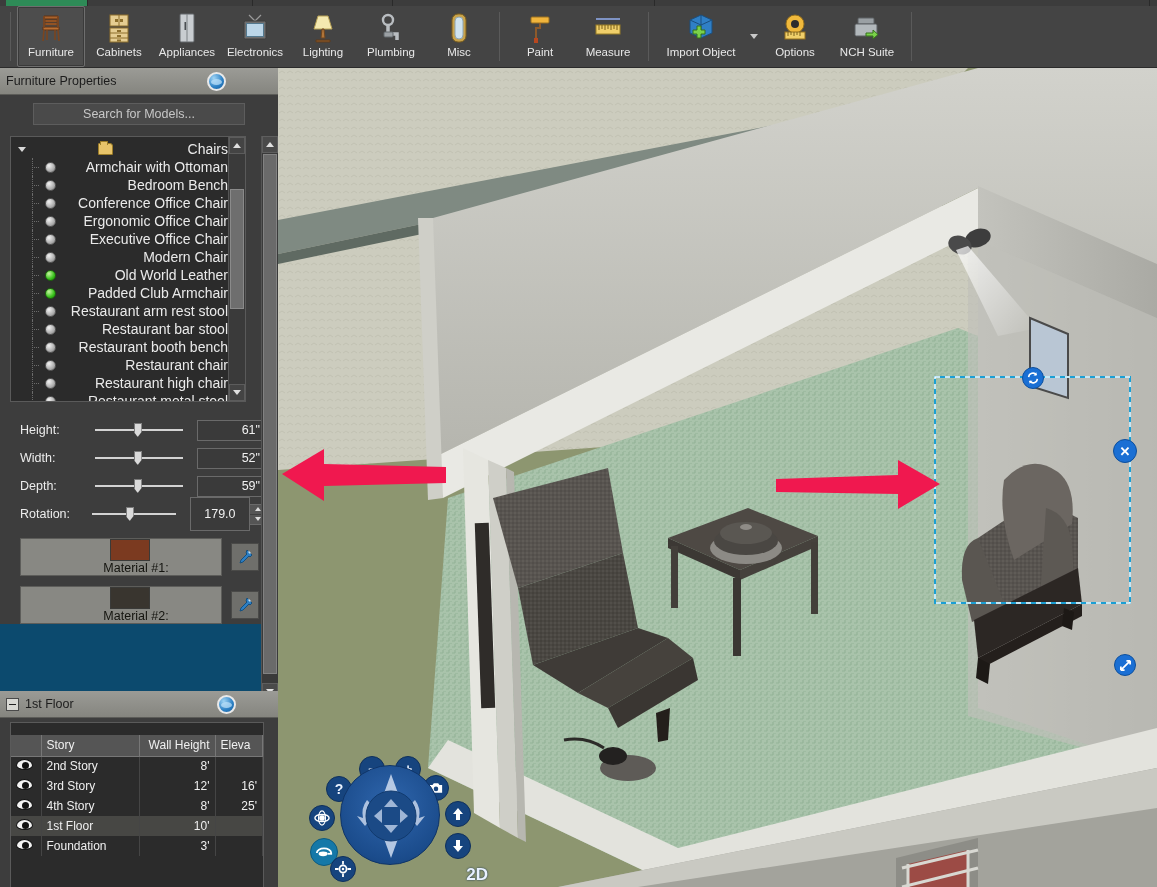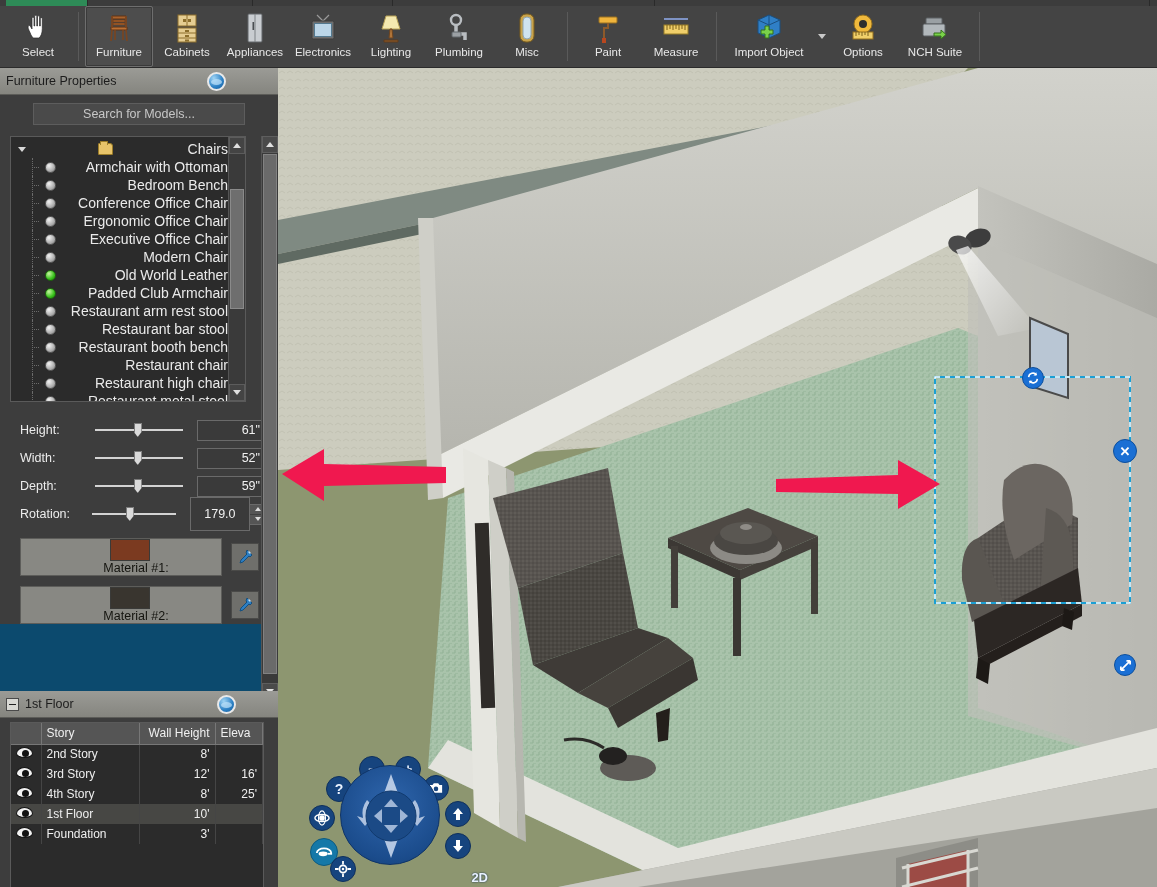--- a/index.html
+++ b/index.html
@@ -99,21 +99,21 @@
   .matrow{display:flex;align-items:center;margin-top:10px;}
   .matbar{width:202px;height:38px;background:#888883;border:1px solid #5d5d5a;display:flex;align-items:center;padding-left:18px;flex-direction:column;}
   .swatch{width:40px;height:28px;border:1px solid #3a3a38;}
   .matlab{margin-left:12px;font-size:12.5px;color:#14140f;}
   .pick{margin-left:9px;width:28px;height:28px;background:#6f6f6b;border:1px solid #4a4a48;
      display:flex;align-items:center;justify-content:center;cursor:pointer;}
 
   
   .stories{position:absolute;left:0;bottom:0;width:278px;height:248px;background:#3d3d3d;}
   .tblwrap{position:absolute;left:10px;top:31px;right:14px;bottom:22px;background:#2b2b2b;border:1px solid #5a5a5a;overflow:hidden;}
-  table.st{width:100%;border-collapse:collapse;font-size:12px;}
+  table.st{width:100%;border-collapse:collapse;font-size:12px;margin-top:12px;}
   table.st th{background:#555555;color:#f0f0f0;font-weight:normal;height:21px;text-align:left;
      border-right:1px solid #777;border-bottom:1px solid #777;padding:0 5px;}
   table.st td{height:20px;color:#efefef;border-right:1px solid #454545;padding:0 5px;}
   table.st td.num{text-align:right;}
   table.st tr.sel td{background:#474744;}
   .eye{width:17px;height:11px;border-radius:50% 50% 50% 50%/60% 60% 40% 40%;background:#f2f2f2;
      border:1px solid #111;position:relative;display:inline-block;cursor:pointer;}
   .eye:after{content:"";position:absolute;left:5px;top:2px;width:7px;height:7px;border-radius:50%;background:#111;}
   .hsb{position:absolute;left:10px;right:14px;bottom:2px;height:17px;background:#3a3a3a;border:1px solid #555;}
   .hsb .b{position:absolute;top:0;bottom:0;width:17px;background:#444;display:flex;align-items:center;justify-content:center;cursor:pointer;}
@@ -137,45 +137,37 @@
 
   
   .navwrap{position:absolute;left:22px;bottom:2px;width:190px;height:142px;}
   .nbtn{position:absolute;width:26px;height:26px;border-radius:50%;background:#16447e;
      border:1px solid #0e2f5c;display:flex;align-items:center;justify-content:center;cursor:pointer;
      color:#eaf2ff;font-size:14px;font-weight:bold;line-height:1;}
   .nbtn.teal{background:#1578a8;border-color:#0d5a80;}
   .wheel{position:absolute;left:40px;top:22px;width:100px;height:100px;border-radius:50%;
      background:radial-gradient(circle at 50% 40%,#2f66ad,#1b4c8c 70%,#143d73);
      border:1px solid #0f3467;cursor:pointer;}
-  .lab2d{position:absolute;right:2px;bottom:0;color:#eaf2ff;font-size:13px;font-weight:bold;
+  .lab2d{position:absolute;right:2px;bottom:0;color:#eaf2ff;font-size:17px;font-weight:bold;
      text-shadow:0 0 2px #06264c;cursor:pointer;}
 </style>
 </head>
 <body>
 <div id="app">
 
 <div class="tabstrip">
   <div class="tab active" style="left:6px;width:82px;"></div>
   <div class="tab" style="left:88px;width:165px;"></div>
   <div class="tab" style="left:253px;width:140px;"></div>
   <div class="tab" style="left:495px;width:160px;"></div>
   <div class="tab" style="left:830px;width:320px;"></div>
 </div>
 
 <div class="toolbar">
 
-  <div class="tb-btn">
-    <span class="tb-ico">
-      <svg width="26" height="30" viewBox="0 0 26 30">
-            <path d="M6 22c-1-3-3-6-3-8 0-1.5 1.6-2 2.4-.7L7 16V5.2C7 4 9 4 9 5.2V13h.7V3.3C9.7 2 11.8 2 11.8 3.3V13h.7V3.8c0-1.3 2.1-1.3 2.1 0V13h.7V5.6c0-1.3 2-1.3 2 0v10c0 5-1.4 7.5-3.2 9.4H8z" fill="#fff" stroke="#2a2a2a" stroke-width=".7"></path>
-          </svg>
-    </span>
-    <span class="tb-lab">Select</span>
-  </div>
 
   <div class="tb-sep"></div>
 
   <div class="tb-btn sel">
     <span class="tb-ico">
       <svg width="26" height="32" viewBox="0 0 26 32">
         <path d="M6 4h14v3H6z" fill="#a8622c" stroke="#5e3315"></path>
         <path d="M7 8h12v2H7zM7 11h12v2H7z" fill="#a8622c" stroke="#5e3315" stroke-width=".6"></path>
         <path d="M5 15h16v3H5z" fill="#b96f33" stroke="#5e3315"></path>
         <path d="M6 18l-1 11M20 18l1 11M9 18v10M17 18v10" stroke="#7a4520" stroke-width="1.6" fill="none"></path>

